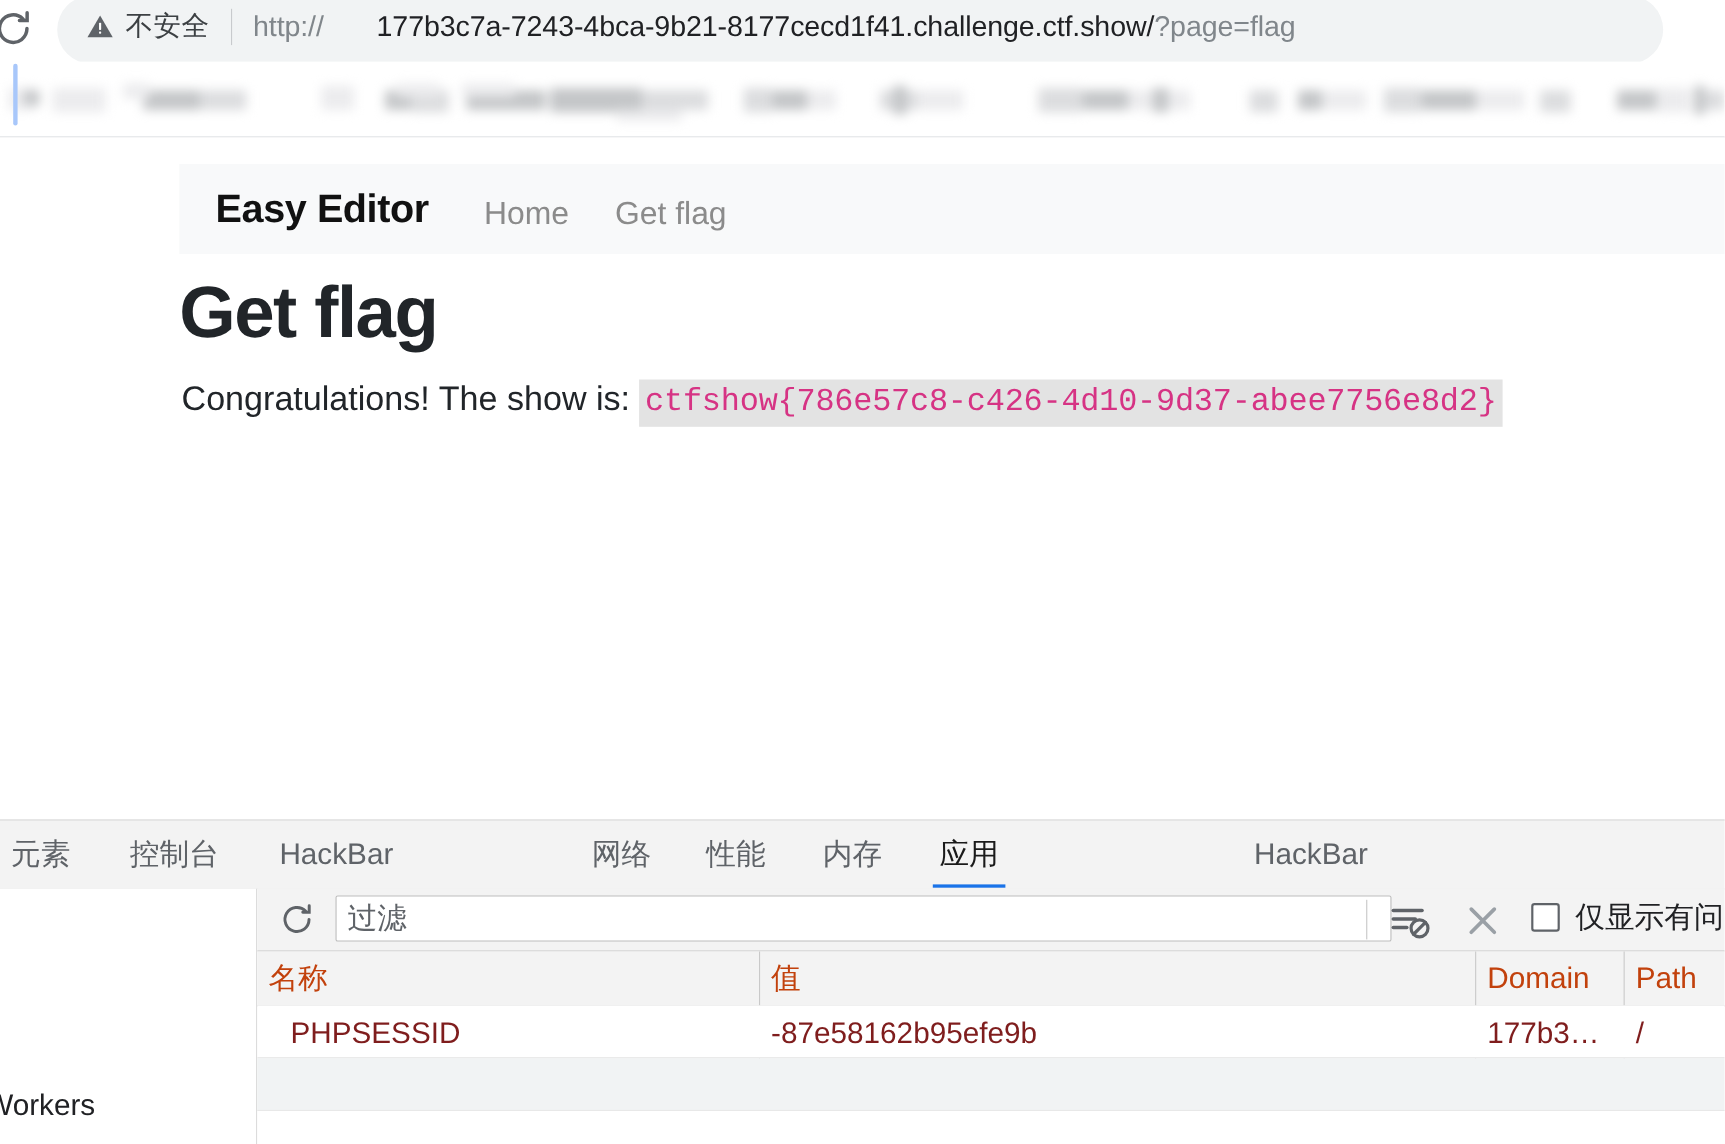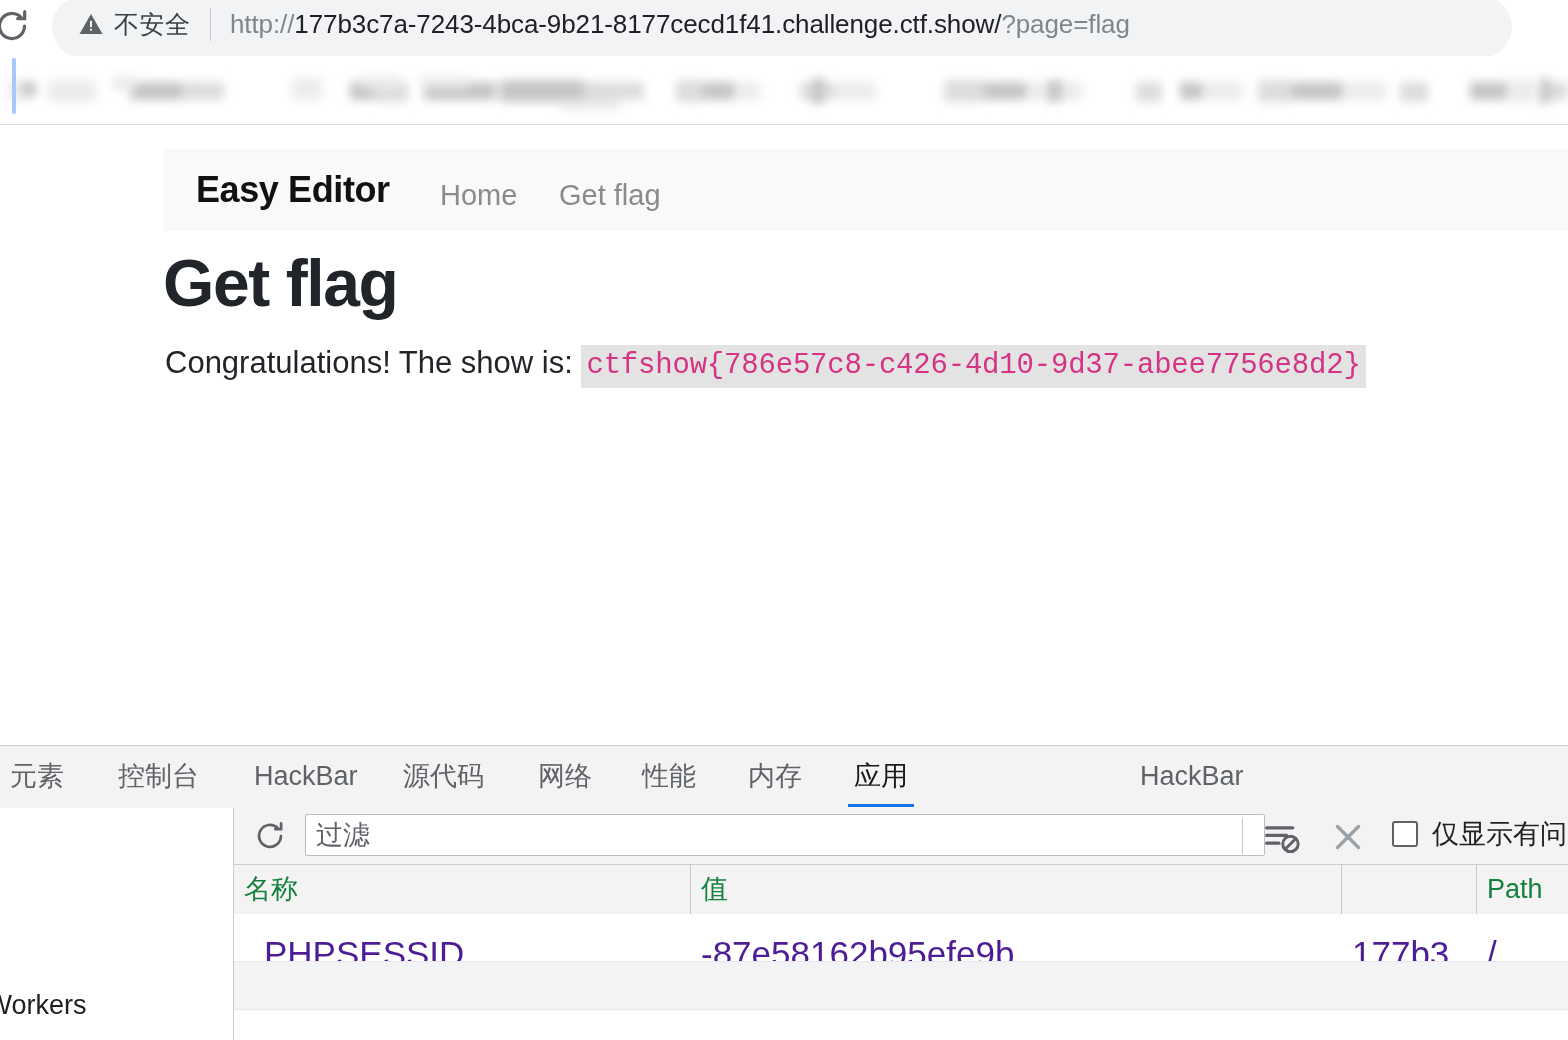--- a/index.html
+++ b/index.html
@@ -80,21 +80,21 @@
   .url-text {
     position: absolute;
     left: 230px; top: 4px;
     font-size: 26px;
     line-height: 40px;
     color: #202124;
     white-space: nowrap;
     letter-spacing: -0.1px;
   }
   .url-scheme { color: #80868b; }
-  .url-host { color: #202124; }
+  .url-host { color: #202124; margin-left: 48px; }
   .url-query { color: #80868b; }
 
   
   .bookmark-bar {
     position: absolute;
     left: 0; top: 56px;
     width: 1568px;
     height: 69px;
     background: #ffffff;
     overflow: hidden;
@@ -363,21 +363,21 @@
     height: 49px;
     background: #f3f3f3;
     border-bottom: 1px solid #c9c9c9;
   }
   .ck-th {
     position: absolute;
     top: 0;
     height: 49px;
     line-height: 49px;
     font-size: 27px;
-    color: #15803d;
+    color: #c2410c;
     white-space: nowrap;
     padding-left: 10px;
     box-sizing: border-box;
   }
   .col-div {
     position: absolute;
     top: 0;
     width: 1px;
     height: 176px;
     background: #c9c9c9;
@@ -388,25 +388,25 @@
     left: 0;
     width: 1334px;
     height: 48px;
   }
   .ck-row.r0 { top: 49px; background: #ffffff; }
   .ck-row.r1 { top: 97px; background: #f1f3f4; }
   .ck-row.r2 { top: 145px; background: #ffffff; }
 
   .ck-td {
     position: absolute;
-    top: 16px;
+    top: 1px;
     height: 48px;
     line-height: 48px;
-    font-size: 35px;
-    color: #4c1d95;
+    font-size: 27px;
+    color: #7f1d1d;
     white-space: nowrap;
     padding-left: 10px;
     box-sizing: border-box;
     overflow: hidden;
   }
   .rowline {
     position: absolute;
     left: 0; width: 1334px; height: 1px;
     background: #e8e8e8;
   }
@@ -502,21 +502,20 @@
     <div class="flag-line"><span>Congratulations! The show is:</span>
       <span class="flag-code">ctfshow{786e57c8-c426-4d10-9d37-abee7756e8d2}</span></div>
   </div>
 
   <div class="devtools">
 
     <div class="dt-tabbar">
       <div class="dt-tab" style="left:-4px;">元素</div>
       <div class="dt-tab" style="left:104px;">控制台</div>
       <div class="dt-tab" style="left:240px;">HackBar</div>
-      <div class="dt-tab" style="left:389px;">源代码</div>
       <div class="dt-tab" style="left:524px;">网络</div>
       <div class="dt-tab" style="left:628px;">性能</div>
       <div class="dt-tab" style="left:734px;">内存</div>
       <div class="dt-tab active" style="left:840px;">应用</div>
       <div class="dt-tab" style="left:1126px;">HackBar</div>
     </div>
 
     <div class="dt-body">
 
       <div class="dt-sidebar">
@@ -558,20 +557,21 @@
           <div class="tb-checkbox"></div>
           <div class="tb-checklabel">仅显示有问…</div>
         </div>
 
         <div class="ck-table">
 
           <div class="ck-header"></div>
 
           <div class="ck-th" style="left:0px;    width:456px;">名称</div>
           <div class="ck-th" style="left:457px;  width:650px;">值</div>
+          <div class="ck-th" style="left:1108px; width:134px;">Domain</div>
           <div class="ck-th" style="left:1243px; width:91px;">Path</div>
 
           <div class="col-div" style="left:456px;"></div>
           <div class="col-div" style="left:1107px;"></div>
           <div class="col-div" style="left:1242px;"></div>
 
           <div class="ck-row r0">
             <div class="ck-td" style="left:20px;   width:436px;">PHPSESSID</div>
             <div class="ck-td" style="left:457px;  width:650px;">-87e58162b95efe9b</div>
             <div class="ck-td" style="left:1108px; width:134px;">177b3…</div>

